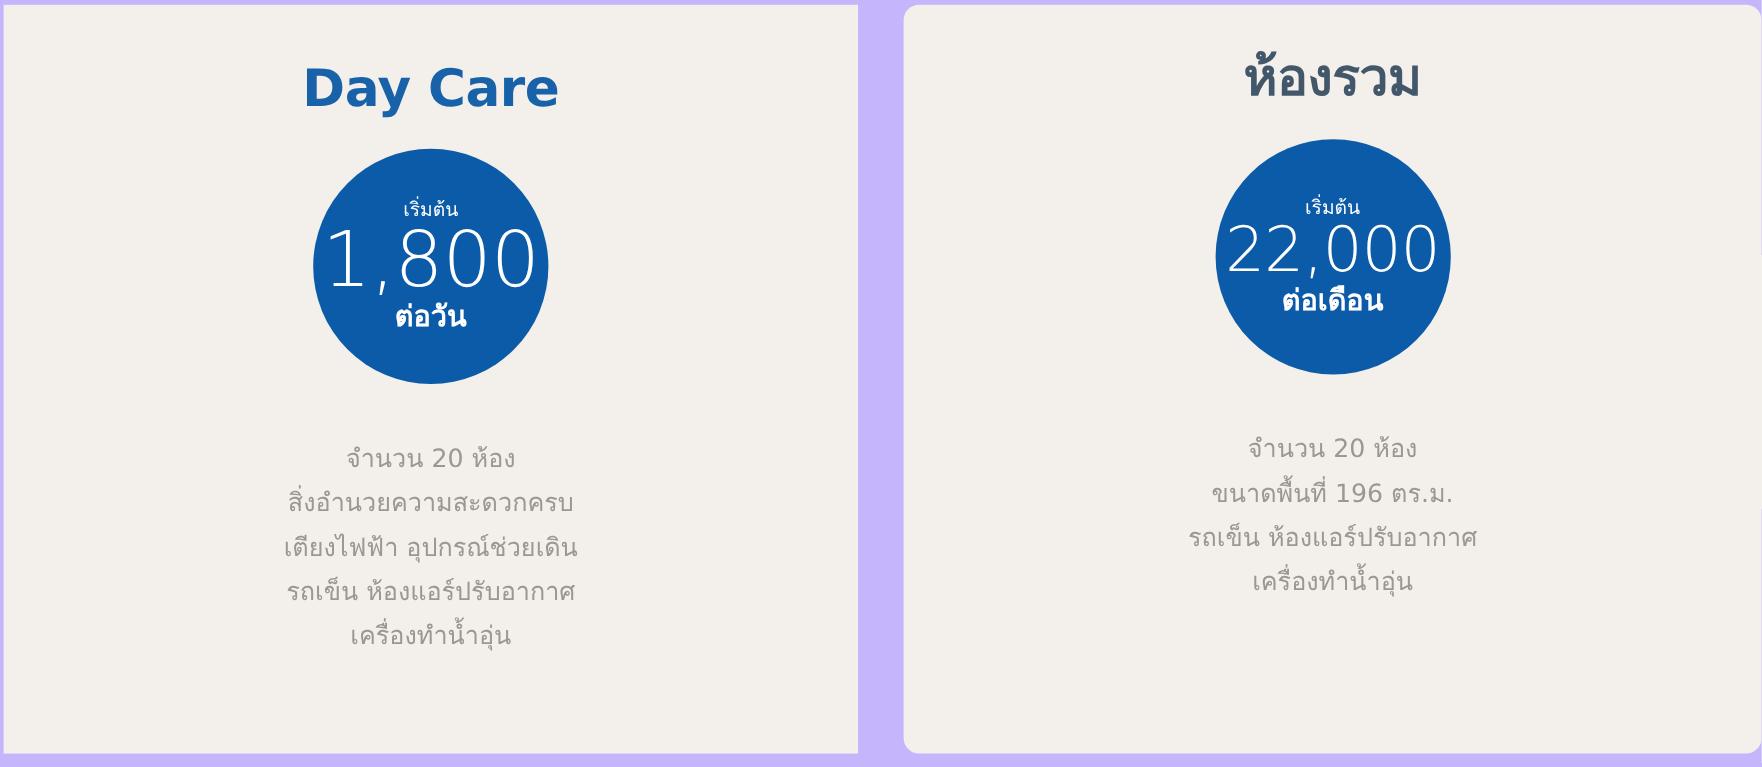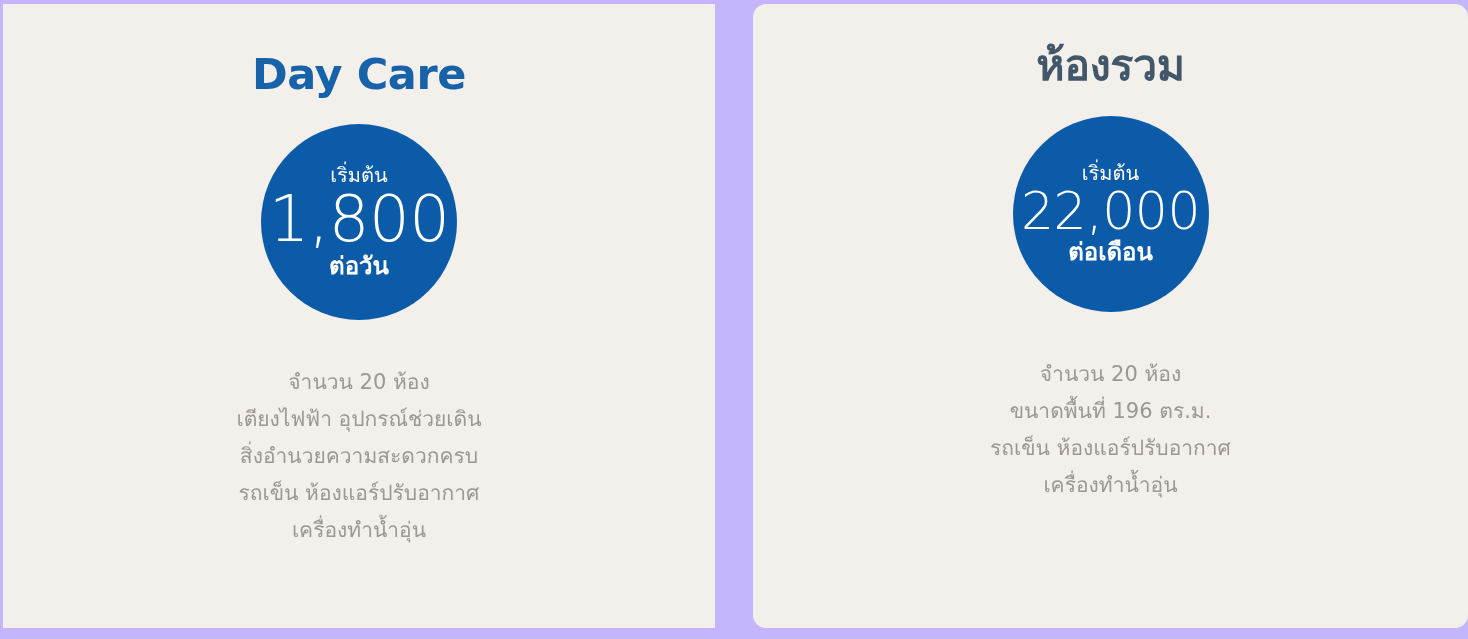--- a/index.html
+++ b/index.html
@@ -72,21 +72,21 @@
     flex-direction: column;
     align-items: center;
     justify-content: center;
     text-align: center;
     box-sizing: border-box;
   }
   .card-left .price-badge { margin-top: 26px; }
   .card-right .price-badge { margin-top: 27px; }
 
   .badge-prefix {
-    font-size: 20px;
+    font-size: 16px;
     line-height: 1.05;
     margin-bottom: 1px;
     font-weight: 400;
   }
 
   .badge-amount {
     font-size: 64px;
     line-height: 1.02;
     font-weight: 300;
     letter-spacing: -0.5px;
@@ -119,22 +119,22 @@
     <div class="card-title">Day Care</div>
 
     <div class="price-badge">
       <div class="badge-prefix">เริ่มต้น</div>
       <div class="badge-amount">1,800</div>
       <div class="badge-suffix">ต่อวัน</div>
     </div>
 
     <div class="features">
       <div class="feature-line">จำนวน 20  ห้อง</div>
+      <div class="feature-line">สิ่งอำนวยความสะดวกครบ</div>
       <div class="feature-line">เตียงไฟฟ้า อุปกรณ์ช่วยเดิน</div>
-      <div class="feature-line">สิ่งอำนวยความสะดวกครบ</div>
       <div class="feature-line">รถเข็น ห้องแอร์ปรับอากาศ</div>
       <div class="feature-line">เครื่องทำน้ำอุ่น</div>
     </div>
   </div>
 
   <div class="card card-right">
     <div class="card-title">ห้องรวม</div>
 
     <div class="price-badge">
       <div class="badge-prefix">เริ่มต้น</div>

